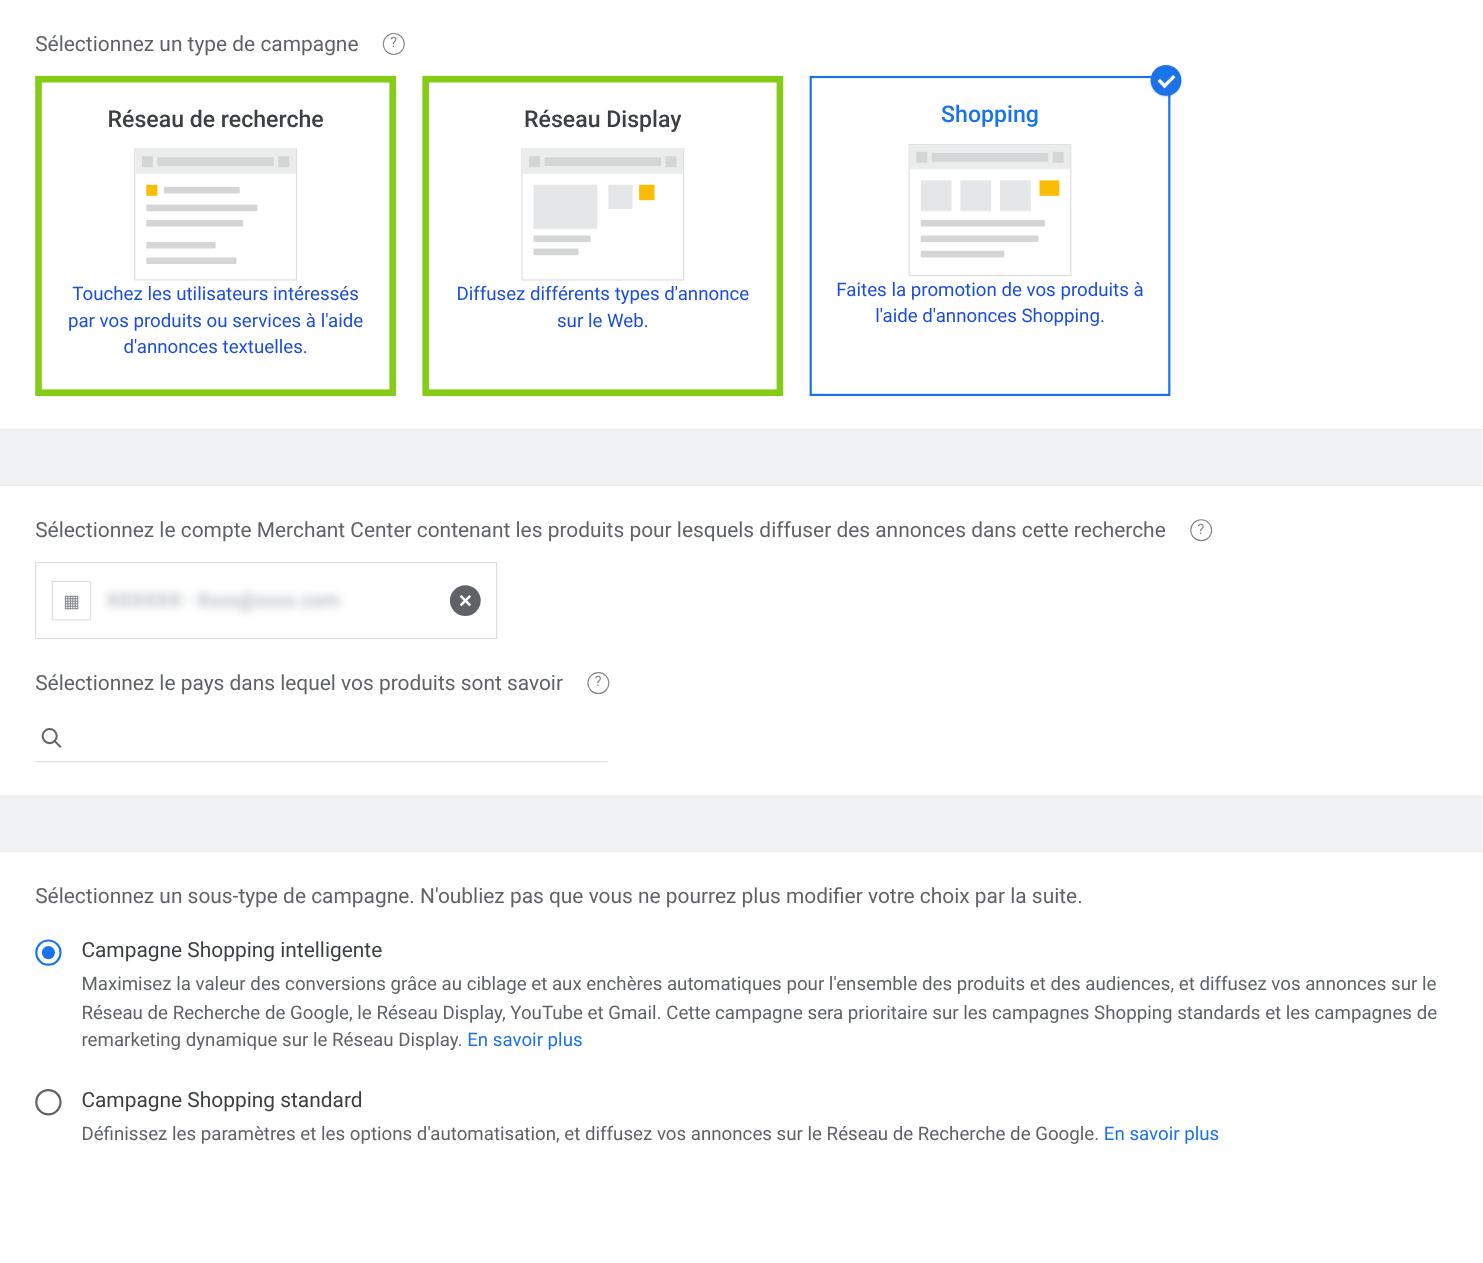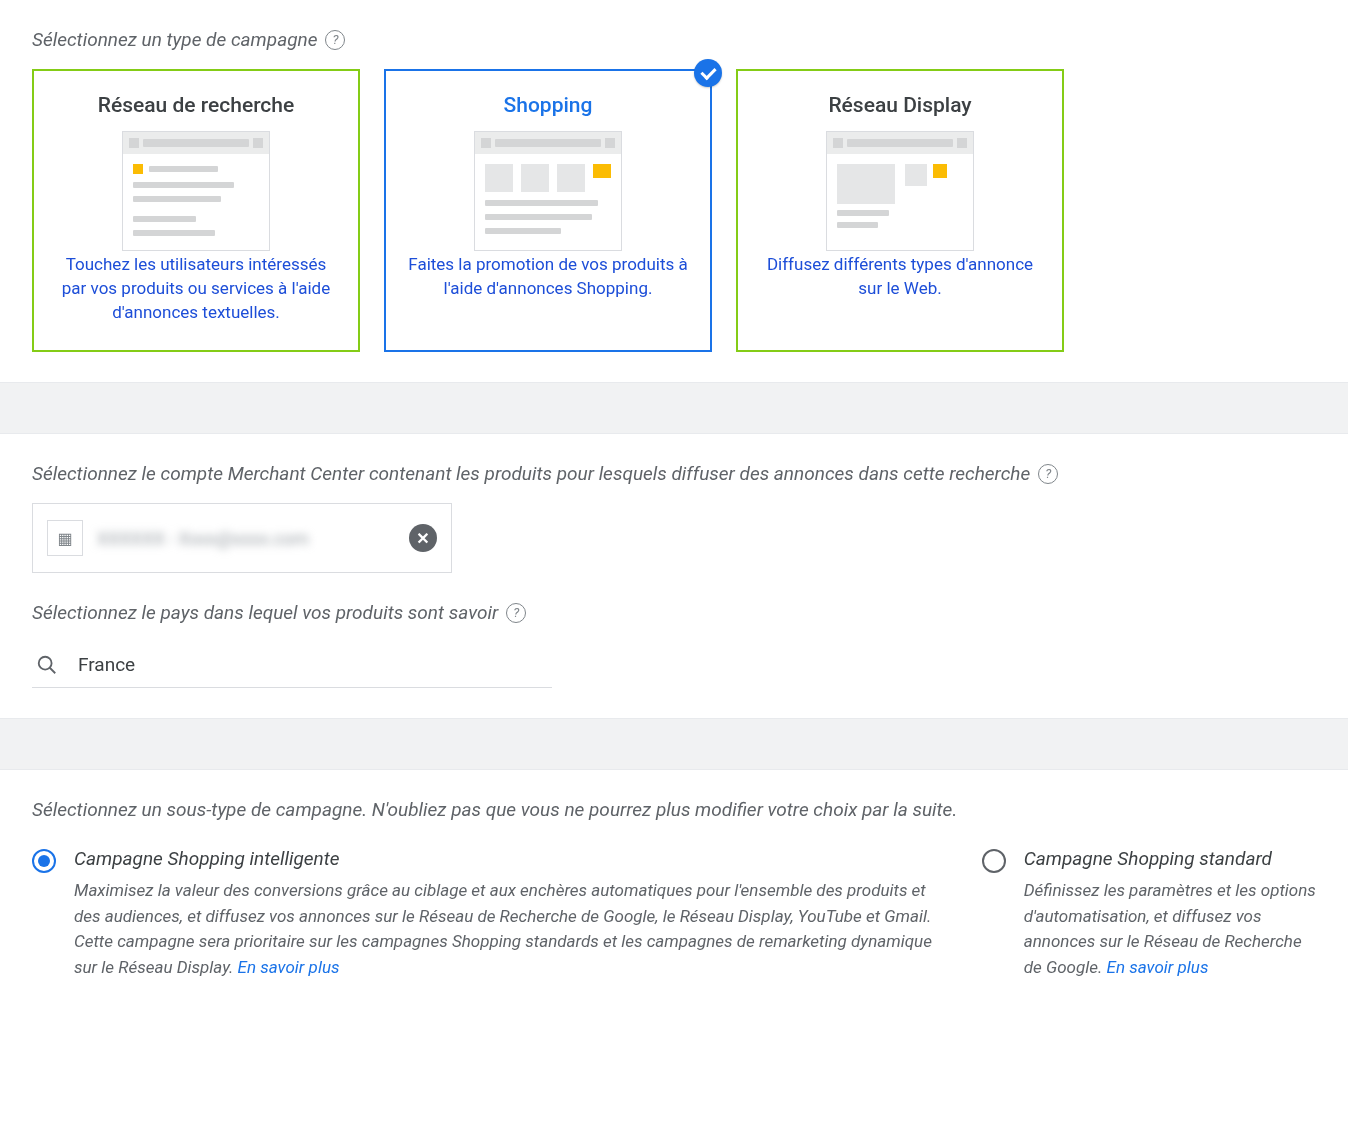--- a/index.html
+++ b/index.html
@@ -11,39 +11,38 @@
     background: #fff;
     width: 1348px;
   }
   .section { background: #fff; padding: 0 32px 30px 32px; }
   .section-heading {
     color: #5f6368;
     font-size: 19px;
     padding: 28px 0 18px 0;
     display: flex;
     align-items: center;
-    gap: 8px;
-    font-style: italic;
+    gap: 22px;
   }
   .help-circle {
     display: inline-flex;
     align-items: center;
     justify-content: center;
     width: 20px; height: 20px;
     border: 1.5px solid #80868b;
     border-radius: 50%;
     color: #80868b;
     font-size: 13px;
     line-height: 1;
     cursor: pointer;
   }
   .card-row { display: flex; gap: 24px; }
   .card {
     flex: 1;
-    border: 2px solid #84cc16;
+    border: 6px solid #84cc16;
     padding: 22px 18px 26px 18px;
     text-align: center;
     position: relative;
     cursor: pointer;
     background: #fff;
     max-width: 328px;
   }
   .card.selected { border: 2px solid #1a73e8; }
   .card-title { font-size: 21px; font-weight: 500; color: #3c4043; margin-bottom: 14px; }
   .card.selected .card-title { color: #1a73e8; }
@@ -130,21 +129,21 @@
   }
   .search-row input {
     border: none; outline: none; font-size: 19px; color: #3c4043; flex: 1;
     font-family: inherit; background: transparent;
   }
   .search-icon {
     width: 22px; height: 22px; color: #5f6368;
   }
 
   
-  .radio-group { display: flex; flex-direction: row; gap: 28px; margin-top: 8px; font-style: italic; }
+  .radio-group { display: flex; flex-direction: column; gap: 28px; margin-top: 8px; }
   .radio-option { display: flex; gap: 18px; align-items: flex-start; }
   .radio {
     width: 24px; height: 24px; border-radius: 50%;
     border: 2px solid #5f6368; flex-shrink: 0; margin-top: 2px;
     display: flex; align-items: center; justify-content: center;
     cursor: pointer;
   }
   .radio.checked { border-color: #1a73e8; }
   .radio.checked::after {
     content: ""; width: 12px; height: 12px; border-radius: 50%; background: #1a73e8;
@@ -176,20 +175,45 @@
               <span class="t-chip t-yellow"></span>
               <span class="line" style="width:55%"></span>
             </div>
           <span class="line" style="width:80%"></span>
           <span class="line" style="width:70%"></span>
           <span class="line" style="width:50%;margin-top:6px"></span>
           <span class="line" style="width:65%"></span>
         </div>
       </div>
       <div class="card-desc">Touchez les utilisateurs intéressés par vos produits ou services à l'aide d'annonces textuelles.</div>
+    </div>
+
+    <div class="card">
+      <div class="card-title">Réseau Display</div>
+      <div class="thumb">
+        <div class="thumb-top">
+            <span class="t-chip"></span>
+            <span class="t-bar" style="flex:1"></span>
+            <span class="t-chip"></span>
+          </div>
+        <div class="thumb-body grid">
+          <div class="gcol">
+              <div class="gblock"></div>
+              <span class="line" style="width:90%"></span>
+              <span class="line" style="width:70%"></span>
+            </div>
+          <div class="gcol">
+              <div style="display:flex;gap:6px;align-items:flex-start">
+                <div class="gblock" style="width:22px;height:22px"></div>
+                <div class="t-chip t-yellow" style="width:14px;height:14px"></div>
+              </div>
+            </div>
+        </div>
+      </div>
+      <div class="card-desc">Diffusez différents types d'annonce sur le Web.</div>
     </div>
 
     <div class="card selected">
       <div class="check-badge"></div>
       <div class="card-title">Shopping</div>
       <div class="thumb">
         <div class="thumb-top">
             <span class="t-chip"></span>
             <span class="t-bar" style="flex:1"></span>
             <span class="t-chip"></span>
@@ -202,45 +226,20 @@
               <div class="t-chip t-yellow" style="width:18px;height:14px;margin-left:auto"></div>
             </div>
           <span class="line" style="width:90%"></span>
           <span class="line" style="width:85%"></span>
           <span class="line" style="width:60%"></span>
         </div>
       </div>
       <div class="card-desc">Faites la promotion de vos produits à l'aide d'annonces Shopping.</div>
     </div>
 
-    <div class="card">
-      <div class="card-title">Réseau Display</div>
-      <div class="thumb">
-        <div class="thumb-top">
-            <span class="t-chip"></span>
-            <span class="t-bar" style="flex:1"></span>
-            <span class="t-chip"></span>
-          </div>
-        <div class="thumb-body grid">
-          <div class="gcol">
-              <div class="gblock"></div>
-              <span class="line" style="width:90%"></span>
-              <span class="line" style="width:70%"></span>
-            </div>
-          <div class="gcol">
-              <div style="display:flex;gap:6px;align-items:flex-start">
-                <div class="gblock" style="width:22px;height:22px"></div>
-                <div class="t-chip t-yellow" style="width:14px;height:14px"></div>
-              </div>
-            </div>
-        </div>
-      </div>
-      <div class="card-desc">Diffusez différents types d'annonce sur le Web.</div>
-    </div>
-
   </div>
 </div>
 
 <div class="divider-bar"></div>
 
 <div class="section">
   <div class="section-heading">
     <span>Sélectionnez le compte Merchant Center contenant les produits pour lesquels diffuser des annonces dans cette recherche</span>
     <span class="help-circle">?</span>
   </div>
@@ -252,21 +251,20 @@
 
   <div class="section-heading">
     <span>Sélectionnez le pays dans lequel vos produits sont savoir</span>
     <span class="help-circle">?</span>
   </div>
   <div class="search-row">
     <svg class="search-icon" viewBox="0 0 24 24" fill="none" stroke="currentColor" stroke-width="2">
         <circle cx="10" cy="10" r="7"></circle>
         <line x1="21" y1="21" x2="15" y2="15"></line>
       </svg>
-    <input type="text" value="France" style="">
   </div>
 </div>
 
 <div class="divider-bar"></div>
 
 <div class="section">
   <div class="section-heading">
     <span>Sélectionnez un sous-type de campagne. N'oubliez pas que vous ne pourrez plus modifier votre choix par la suite.</span>
   </div>
   <div class="radio-group">

